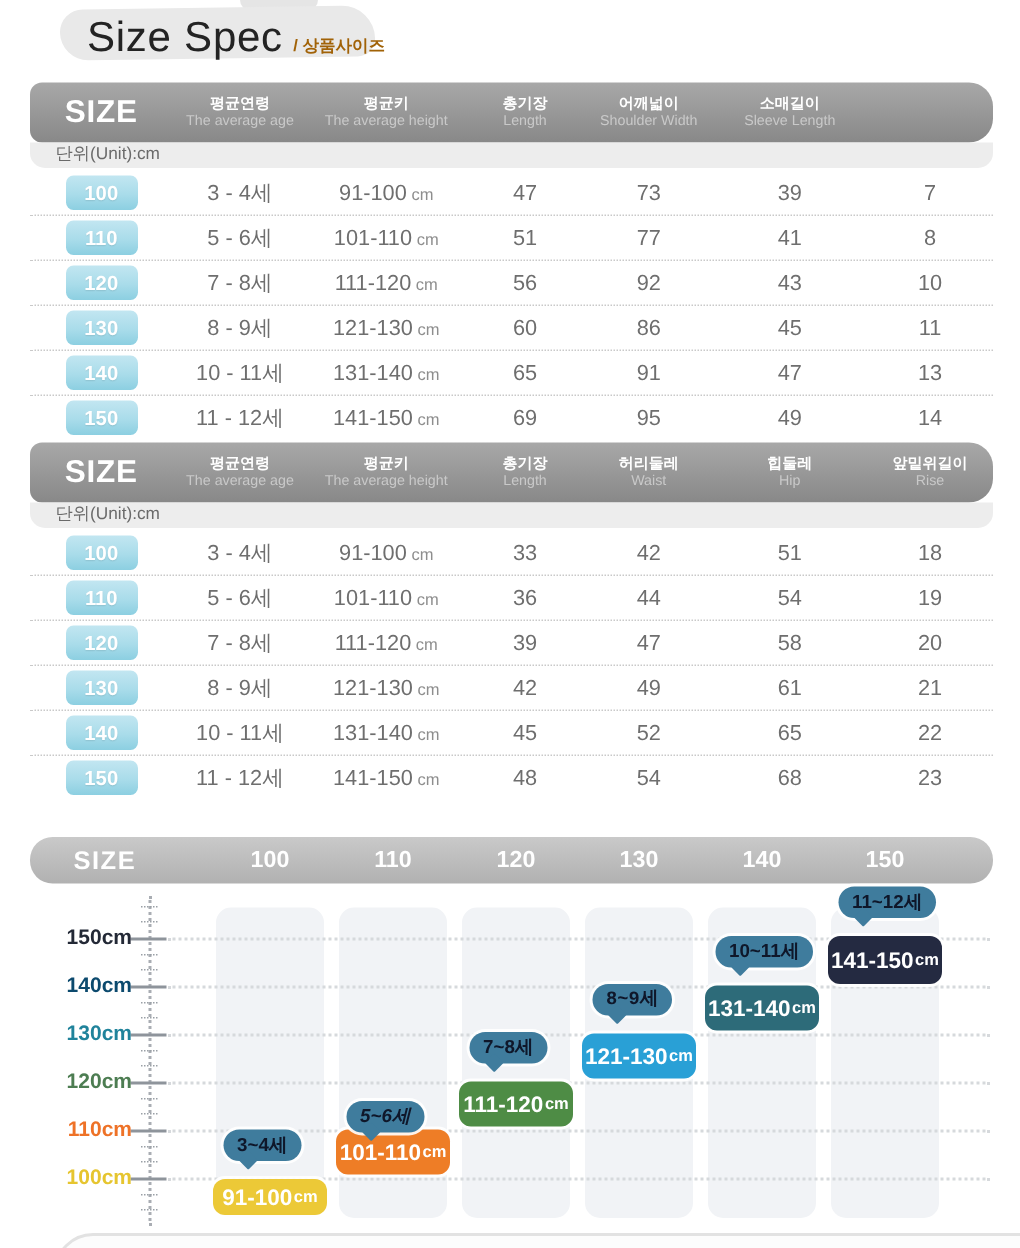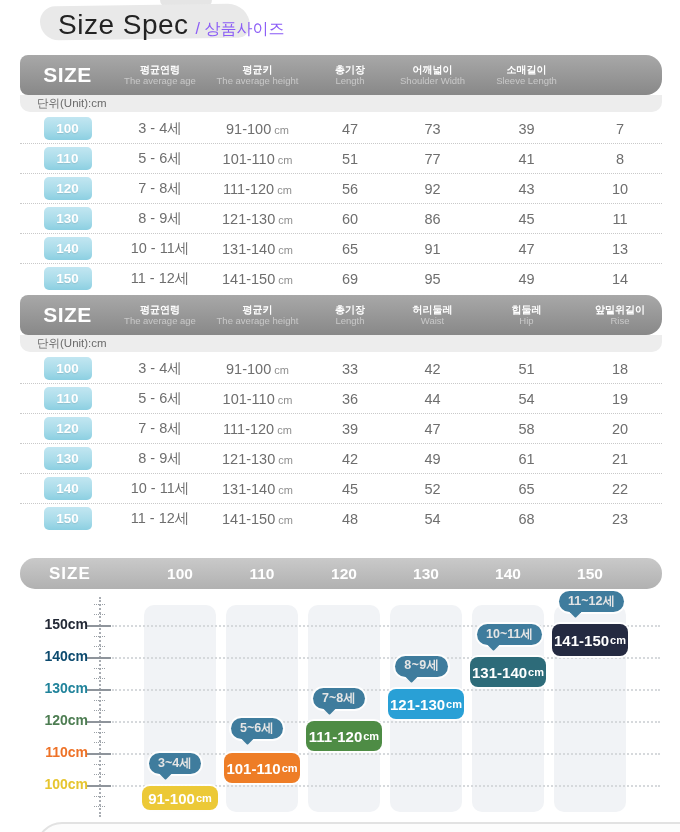--- a/index.html
+++ b/index.html
@@ -5,21 +5,21 @@
   html,body{margin:0;padding:0;background:#fff;}
   .page{position:relative;width:680px;height:832px;background:#fff;overflow:hidden;
         font-family:"Liberation Sans","DejaVu Sans",sans-serif;}
   
   .top-smudge{position:absolute;left:160px;top:0;width:52px;height:7px;background:#dcdcdc;
               border-radius:0 0 8px 8px;opacity:.75;}
   .title-wrap{position:absolute;top:9px;left:58px;}
   .title-brush{position:absolute;left:-18px;top:-4px;width:210px;height:34px;background:#e9e9e9;
                border-radius:18px 26px 14px 22px;transform:rotate(-.8deg);}
   .title-main{position:relative;font-size:28px;color:#232323;letter-spacing:.5px;}
-  .title-sub{position:relative;font-size:16px;font-weight:normal;color:#8b5cf6;margin-left:7px;}
+  .title-sub{position:relative;font-size:11px;font-weight:bold;color:#a16207;margin-left:7px;}
   
   .spec-table{position:absolute;left:20px;width:642px;}
   .t0{top:55px;}  .t1{top:295px;}
   .thead{display:grid;grid-template-columns:95px 90px 105px 80px 85px 103px 84px;height:40px;
          align-items:center;background:linear-gradient(180deg,#a8a8a8,#888);
          border-radius:8px 16px 16px 8px;}
   .size-h{justify-self:center;color:#fff;font-weight:bold;font-size:21px;letter-spacing:.5px;}
   .th{justify-self:center;text-align:center;white-space:nowrap;}
   .th-ko{font-size:10px;font-weight:bold;color:#fff;line-height:1.15;}
   .th-en{font-size:9.5px;color:#c9c9c9;line-height:1.2;}
@@ -48,21 +48,21 @@
   .gline{position:absolute;left:112px;width:548px;border-top:2px dotted #d6d9dc;}
   .vline{position:absolute;left:99px;top:2px;height:220px;border-left:2px dotted #a9adb3;}
   .majtick{position:absolute;left:87px;width:24px;border-top:2px solid #8e949b;}
   .mintick{position:absolute;left:94px;width:11px;border-top:1px dotted #9aa0a6;}
   .ylab{position:absolute;left:28px;width:60px;text-align:right;font-size:14px;font-weight:bold;}
   .hbadge{position:absolute;border-radius:8px;color:#fff;font-weight:bold;font-size:15px;
           display:flex;align-items:center;justify-content:center;white-space:nowrap;
           box-shadow:0 0 0 2px rgba(255,255,255,.9);}
   .hbadge .cm{font-size:11px;margin-left:1px;}
   .bubble{position:absolute;height:21px;line-height:21px;padding:0 9px;border-radius:11px;
-          color:#e5e5e5;font-size:12.5px;font-weight:bold;white-space:nowrap;
+          color:#0f172a;font-size:12.5px;font-weight:bold;white-space:nowrap;
           box-shadow:0 0 0 2px rgba(255,255,255,.9);}
   .bubble .tail{position:absolute;left:12px;bottom:-4px;width:9px;height:9px;
                 transform:rotate(45deg);background:inherit;border-radius:1px;}
   .next-box{position:absolute;left:36px;top:822px;width:720px;height:50px;background:#fcfcfc;
             border:2px solid #e2e2e2;border-radius:26px;}
 </style>
 </head>
 <body>
 
 <div class="page">
@@ -311,21 +311,21 @@
       <div class="mintick" style="top: 211px;"></div>
       <div class="ylab" style="top: 21px; color: rgb(35, 41, 54);">150cm</div>
       <div class="ylab" style="top: 53px; color: #0c4a6e;">140cm</div>
       <div class="ylab" style="top: 85px; color: rgb(32, 131, 155);">130cm</div>
       <div class="ylab" style="top: 117px; color: rgb(77, 125, 82); text-align: right;">120cm</div>
       <div class="ylab" style="top: 149px; color: rgb(238, 114, 39);">110cm</div>
       <div class="ylab" style="top: 181px; color: rgb(230, 197, 47);">100cm</div>
       <div class="hbadge" style="left: 142px; top: 191px; width: 76px; height: 24px; background: rgb(236, 201, 55);">91-100<span class="cm">cm</span></div>
       <div class="bubble" style="left: 149px; top: 158px; background: rgb(63, 124, 157);">3~4세<div class="tail"></div></div>
       <div class="hbadge" style="left: 224px; top: 158px; width: 76px; height: 30px; background: rgb(238, 125, 38);">101-110<span class="cm">cm</span></div>
-      <div class="bubble" style="left: 231px; top: 123px; background: rgb(63, 124, 157);">5~6세<div class="tail"></div></div>
+      <div class="bubble" style="left: 231px; top: 139px; background: rgb(63, 124, 157); font-style: italic;">5~6세<div class="tail"></div></div>
       <div class="hbadge" style="left: 306px; top: 126px; width: 76px; height: 30px; background: rgb(78, 140, 69);">111-120<span class="cm">cm</span></div>
       <div class="bubble" style="left: 313px; top: 93px; background: rgb(63, 124, 157); text-align: center;">7~8세<div class="tail"></div></div>
       <div class="hbadge" style="left: 388px; top: 94px; width: 76px; height: 30px; background: rgb(41, 160, 214);">121-130<span class="cm">cm</span></div>
       <div class="bubble" style="left: 395px; top: 61px; background: rgb(63, 124, 157); font-family: Liberation Mono, monospace;">8~9세<div class="tail"></div></div>
       <div class="hbadge" style="left: 470px; top: 62px; width: 76px; height: 30px; background: rgb(45, 107, 121);">131-140<span class="cm">cm</span></div>
       <div class="bubble" style="left: 477px; top: 29px; background: rgb(63, 124, 157);">10~11세<div class="tail"></div></div>
       <div class="hbadge" style="left: 552px; top: 29px; width: 76px; height: 32px; background: rgb(36, 42, 65);">141-150<span class="cm">cm</span></div>
       <div class="bubble" style="left: 559px; top: -4px; background: rgb(63, 124, 157);">11~12세<div class="tail"></div></div>
     </div>
 

